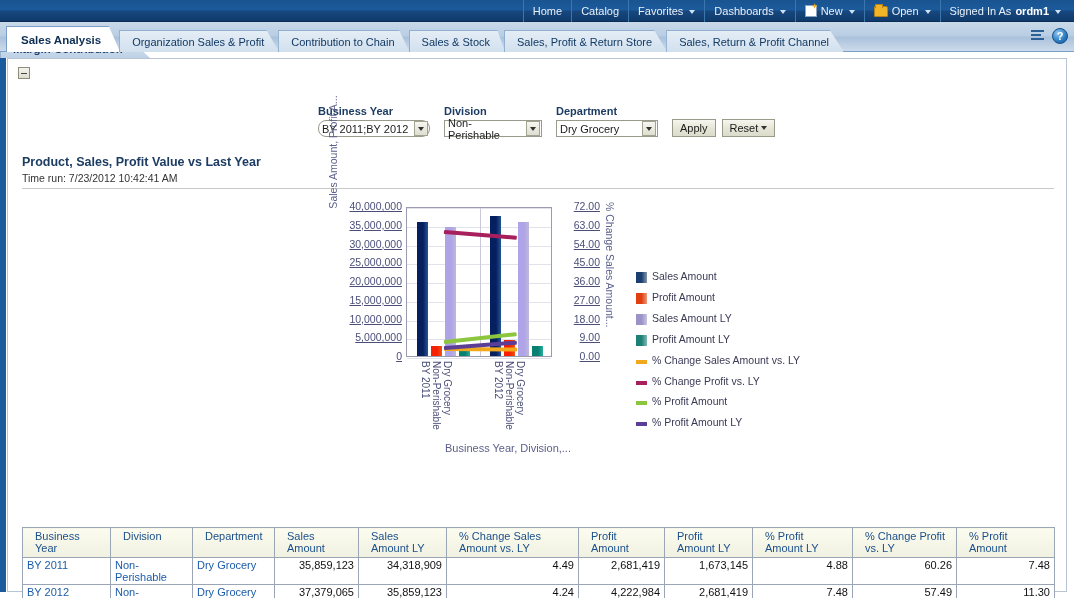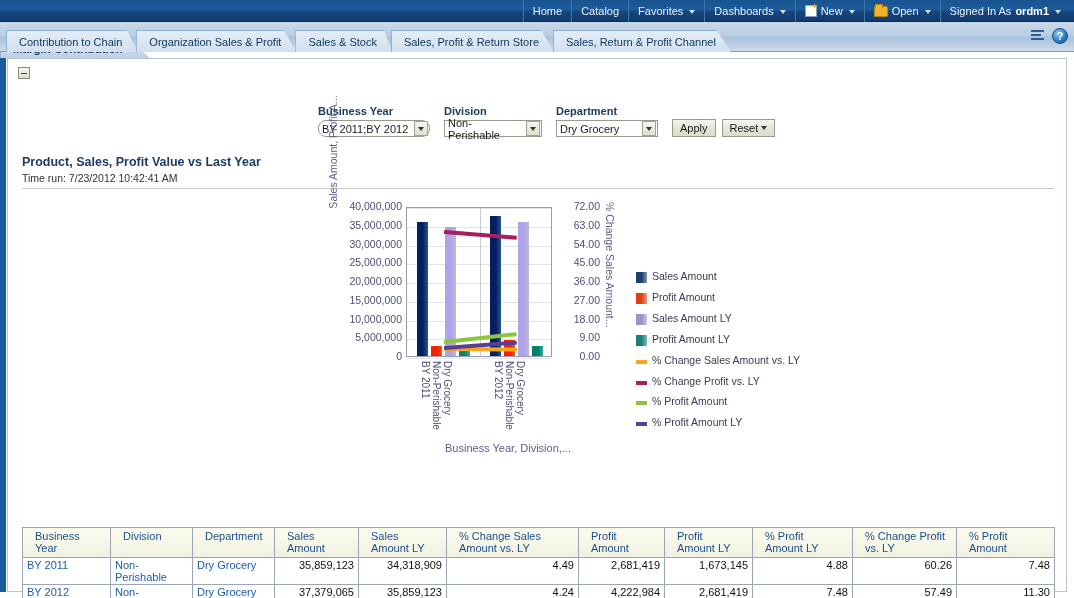--- a/index.html
+++ b/index.html
@@ -129,21 +129,21 @@
     transform: rotate(-90deg); transform-origin: left top;
     font-size:10.5px; color:#5b5f8a; white-space:nowrap;
     display:flex; align-items:center; justify-content:flex-start;
   }
   .yaxis-title span { display:block; width:130px; text-align:center; }
   .y2axis-title {
     position:absolute; left:298px; top:3px; width:150px; height:14px;
     transform: rotate(90deg); transform-origin: left top;
     font-size:10.5px; color:#5b5f8a; white-space:nowrap;
   }
-  .ytick { position:absolute; right:0; font-size:10.5px; color:#4b4f78; text-align:right; white-space:nowrap; }
+  .ytick { position:absolute; right:0; font-size:10.5px; color:#4b4f78; text-align:right; white-space:nowrap;text-decoration:underline; }
   .plot {
     position:absolute; left:88px; top:8px; width:146px; height:150px;
     border:1px solid #9a9ab0; border-right:1px solid #9a9ab0; background:#fff;
   }
   .gridline { position:absolute; left:0; width:100%; height:1px; background:#d5d5e2; }
   .vdiv { position:absolute; top:0; height:100%; width:1px; background:#c9c9d8; }
   .bar { position:absolute; bottom:0; }
   .lineseg { position:absolute; transform-origin: left center; height:4px; border-radius:1px; }
   .xlabel {
     position:absolute; font-size:10px; color:#4b4f78; white-space:nowrap;
@@ -212,25 +212,28 @@
           <span class="caret"></span>
         </div>
       </div>
   </div>
   <div class="dashtab">
     <span>Margin Contribution</span>
   </div>
 
   <div class="tabstrip">
     <div class="tabs" id="tabs">
+        <div class="tab active">
+          <span>Sales Analysis</span>
+        </div>
+        <div class="tab">
+          <span>Organization Sales &amp; Profit</span>
+        </div>
         <div class="tab">
           <span>Contribution to Chain</span>
-        </div>
-        <div class="tab">
-          <span>Organization Sales &amp; Profit</span>
         </div>
         <div class="tab">
           <span>Sales &amp; Stock</span>
         </div>
         <div class="tab">
           <span>Sales, Profit &amp; Return Store</span>
         </div>
         <div class="tab">
           <span>Sales, Return &amp; Profit Channel</span>
         </div>

